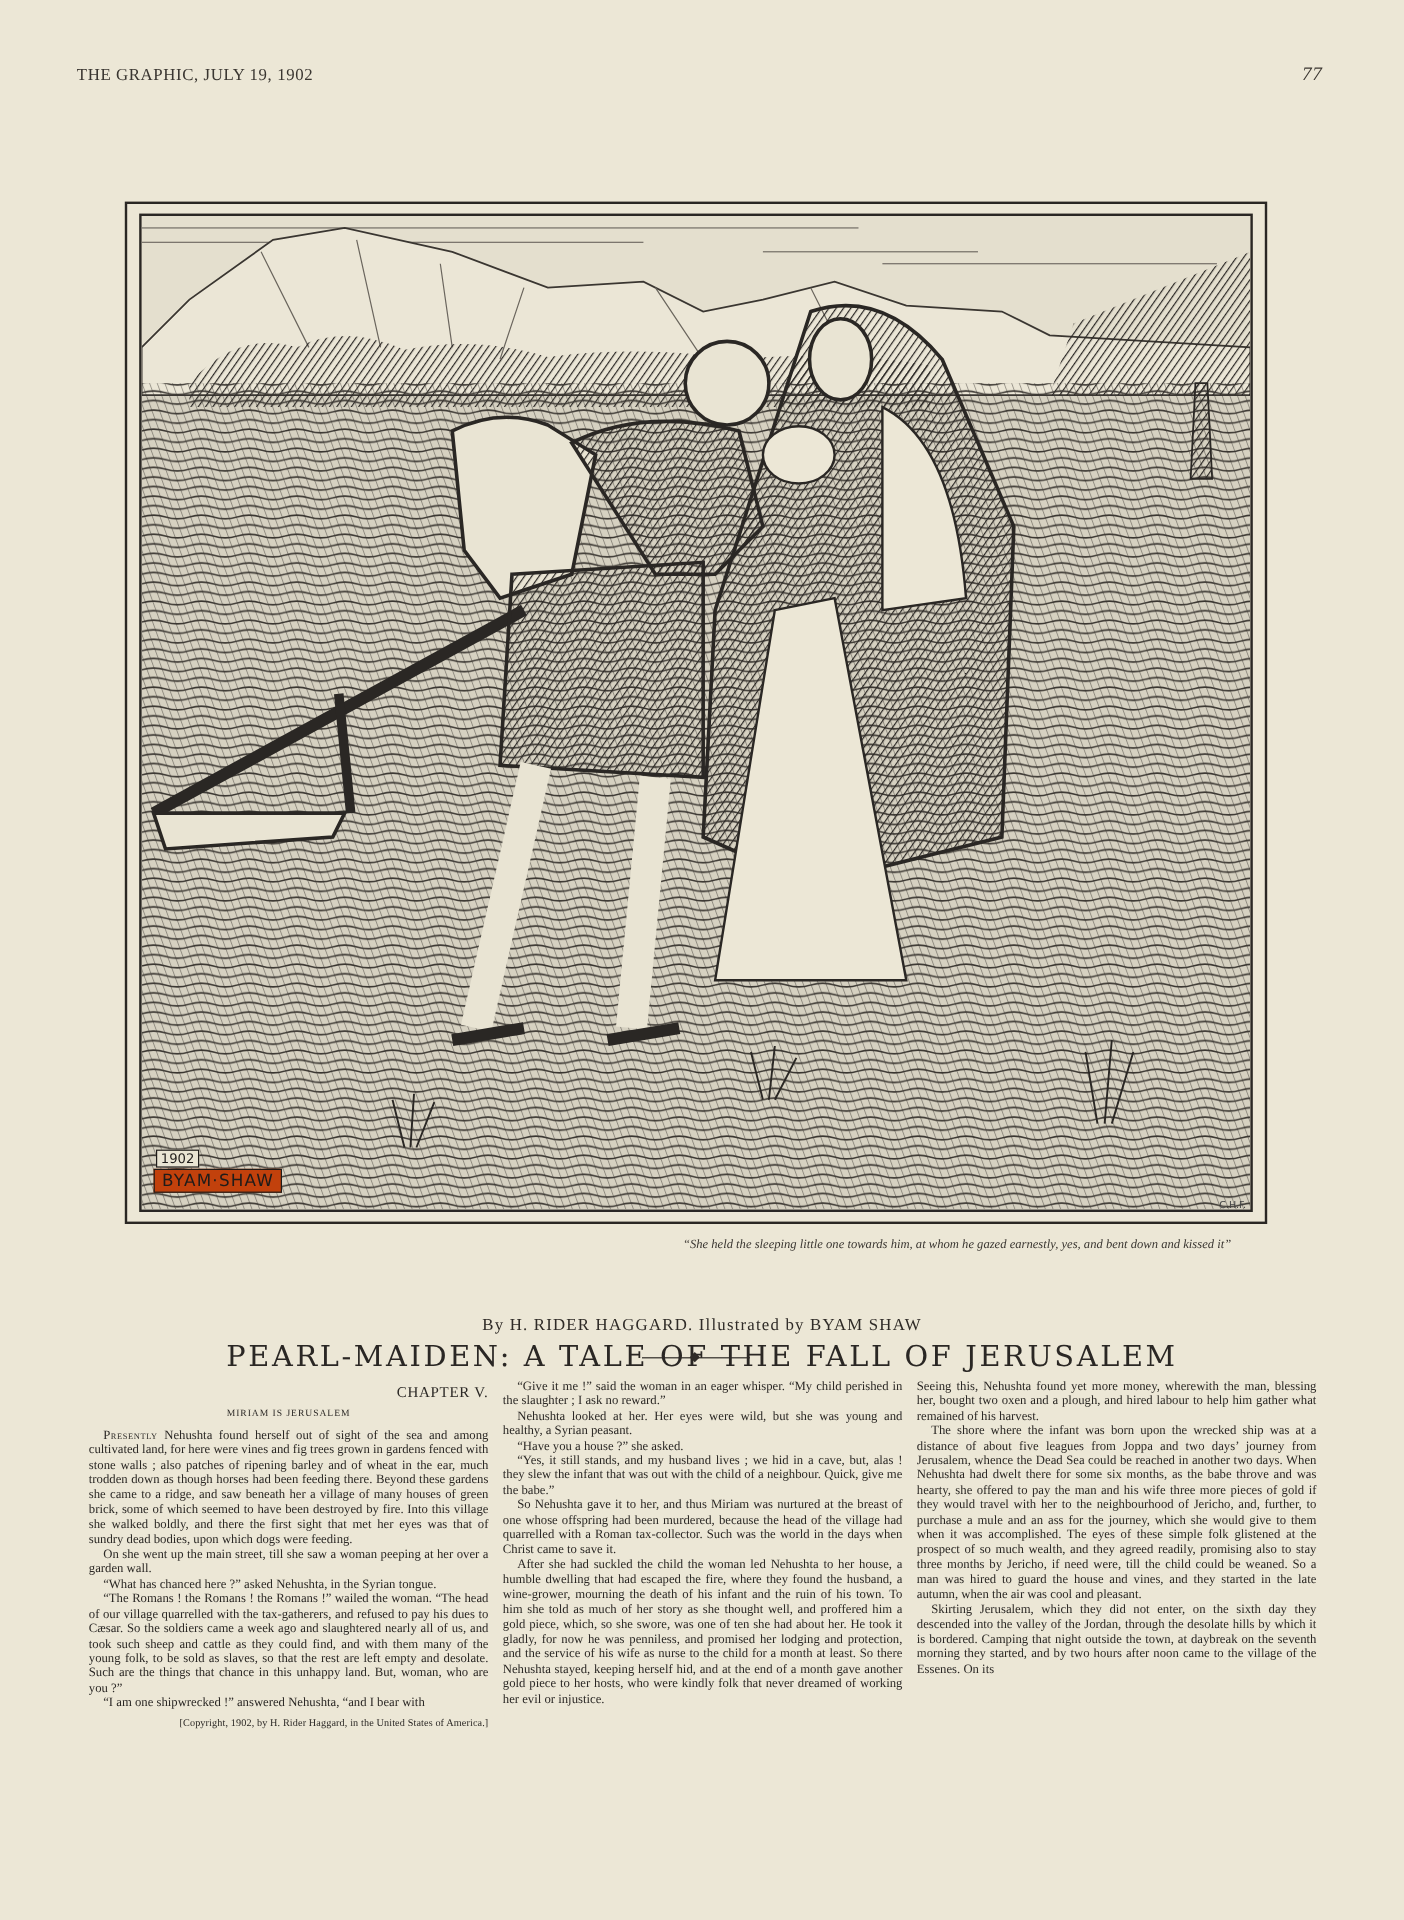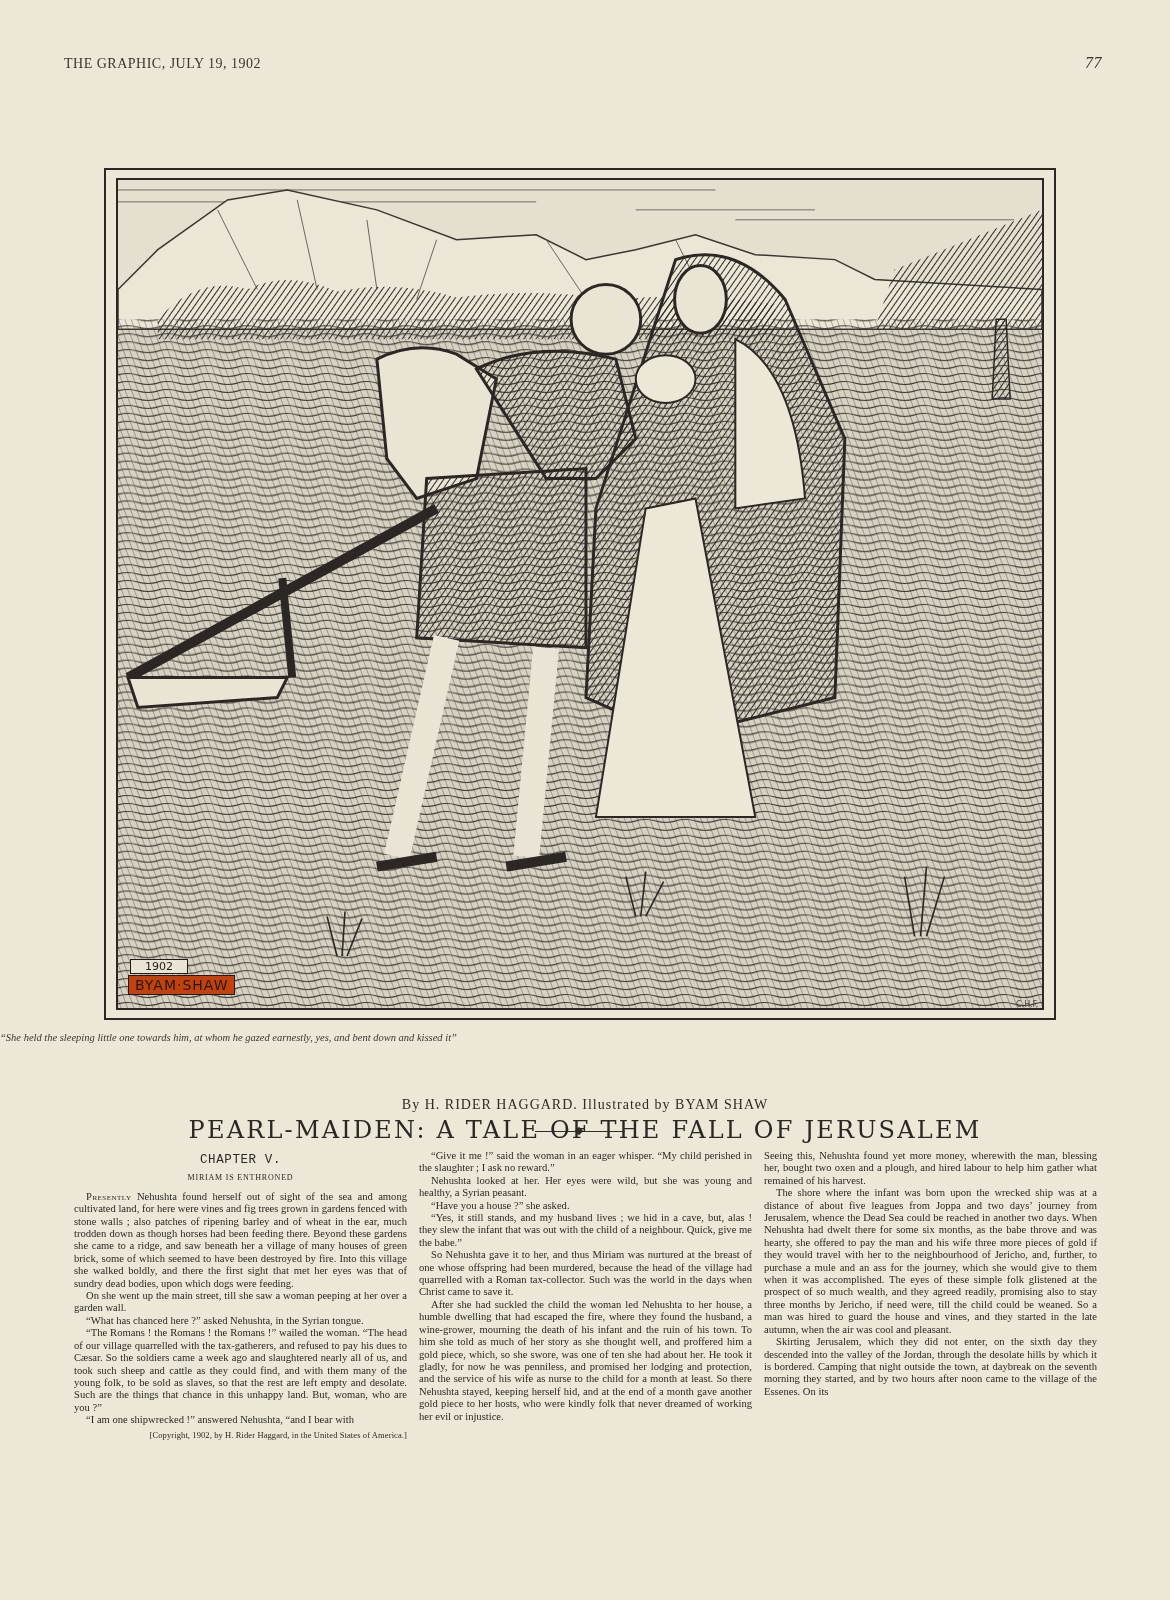--- a/index.html
+++ b/index.html
@@ -25,34 +25,34 @@
     border: 2px solid #2a2724; overflow: hidden; background: #d6d1c1;
   }
   .plate-inner svg { display: block; width: 100%; height: 100%; }
 
   .signature {
     position: absolute; left: 128px; top: 958px;
     font-family: "DejaVu Sans", sans-serif; font-size: 13px;
     color: #1f1c1a;
   }
   .signature .year {
-    display: inline-block; background: #e9e4d3; padding: 0 14px; border: 1px solid #1f1c1a;
+    display: inline-block; background: #e9e4d3; padding: 0 3px; border: 1px solid #1f1c1a;
     font-size: 11px; margin-left: 2px;
   }
   .signature .name {
     display: block; background: #c2410c; padding: 1px 6px; margin-top: 1px;
     letter-spacing: 1px; font-size: 14px; border: 1px solid #1f1c1a;
   }
   .engraver {
     position: absolute; left: 1016px; top: 1000px; font-size: 8px;
     font-family: "DejaVu Sans", sans-serif; color: #444;
   }
 
   .caption {
-    position: absolute; top: 1032px; left: 0; width: 1026px; text-align: left;
+    position: absolute; top: 1032px; left: 0; width: 1026px; text-align: right;
     font-style: italic; font-size: 10.5px; color: #3a3631; font-family: Liberation Serif, serif;
   }
   .title {
     position: absolute; top: 1100px; left: 0; width: 1170px; text-align: center;
     font-family: "DejaVu Serif", serif; font-size: 24px; letter-spacing: 2.2px;
     color: #2a2724; font-weight: normal;
   }
   .byline {
     position: absolute; top: 1097px; left: 0; width: 1170px; text-align: center;
     font-size: 14px; letter-spacing: 1px; color: #2f2b27;
@@ -72,21 +72,21 @@
     position: absolute; top: 1150px; left: 74px; width: 1024px;
     display: flex; gap: 12px;
   }
   .col {
     width: 333px; font-size: 10.6px; line-height: 12.4px; text-align: justify;
     hyphens: auto;
   }
   .col p { margin: 0; text-indent: 12px; }
   .col p.noindent { text-indent: 0; }
   .chapter-head {
-    text-align: center; font-size: 12.5px; letter-spacing: 0.6px; margin: 4px 0 6px 0; font-family: Liberation Mono, monospace;
+    text-align: right; font-size: 12.5px; letter-spacing: 0.6px; margin: 4px 0 6px 0;
   }
   .chapter-sub {
     text-align: center; font-size: 8px; letter-spacing: 0.8px; margin-bottom: 6px;
   }
   .smallcaps { font-variant: small-caps; letter-spacing: 0.5px; }
   .copyright {
     font-size: 8.5px; text-align: right; margin-top: 2px; letter-spacing: 0.1px;
   }
   .col-2 { padding-top: 0px; }
 </style>
@@ -170,21 +170,21 @@
 
 <div class="caption">“She held the sleeping little one towards him, at whom he gazed earnestly, yes, and bent down and kissed it”</div>
 
 <h1 class="title">PEARL-MAIDEN: A TALE OF THE FALL OF JERUSALEM</h1>
 <div class="byline">By H. RIDER HAGGARD. Illustrated by BYAM SHAW</div>
 <div class="rule-ornament"></div>
 
 <div class="columns">
   <div class="col col-1">
     <div class="chapter-head">CHAPTER V.</div>
-    <div class="chapter-sub">MIRIAM IS ENTHRONED</div>
+    <div class="chapter-sub">MIRIAM IS JERUSALEM</div>
     <p><span class="smallcaps">Presently</span><span> Nehushta found herself out of sight of the sea and among cultivated land, for here were vines and fig trees grown in gardens fenced with stone walls ; also patches of ripening barley and of wheat in the ear, much trodden down as though horses had been feeding there. Beyond these gardens she came to a ridge, and saw beneath her a village of many houses of green brick, some of which seemed to have been destroyed by fire. Into this village she walked boldly, and there the first sight that met her eyes was that of sundry dead bodies, upon which dogs were feeding.</span></p>
     <p>On she went up the main street, till she saw a woman peeping at her over a garden wall.</p>
     <p>“What has chanced here ?” asked Nehushta, in the Syrian tongue.</p>
     <p>“The Romans ! the Romans ! the Romans !” wailed the woman. “The head of our village quarrelled with the tax-gatherers, and refused to pay his dues to Cæsar. So the soldiers came a week ago and slaughtered nearly all of us, and took such sheep and cattle as they could find, and with them many of the young folk, to be sold as slaves, so that the rest are left empty and desolate. Such are the things that chance in this unhappy land. But, woman, who are you ?”</p>
     <p>“I am one shipwrecked !” answered Nehushta, “and I bear with</p>
     <div class="copyright">[Copyright, 1902, by H. Rider Haggard, in the United States of America.]</div>
   </div>
   <div class="col col-2">
     <p>“Give it me !” said the woman in an eager whisper. “My child perished in the slaughter ; I ask no reward.”</p>
     <p>Nehushta looked at her. Her eyes were wild, but she was young and healthy, a Syrian peasant.</p>

